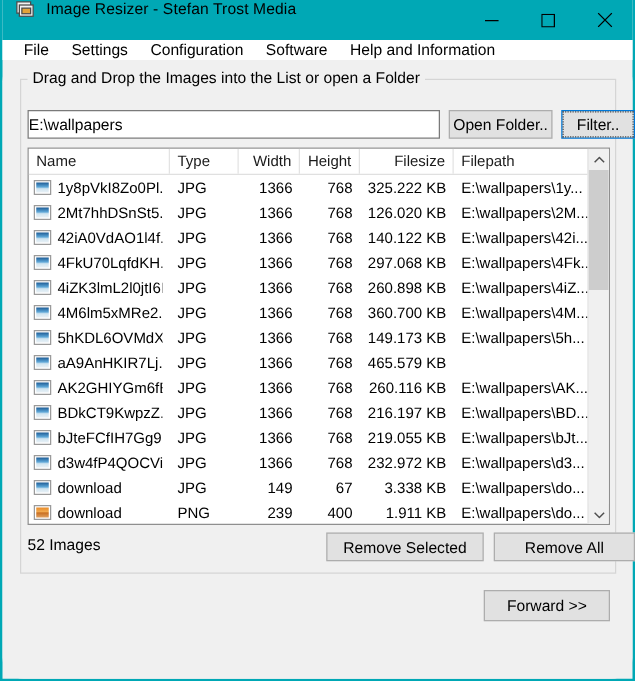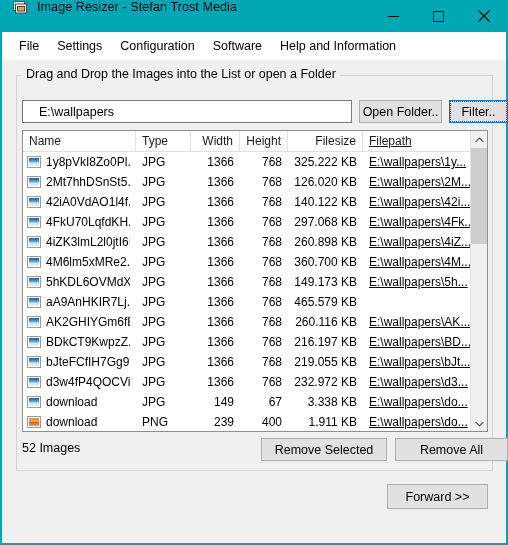--- a/index.html
+++ b/index.html
@@ -63,21 +63,21 @@
     height: 32px;
     display: flex;
     align-items: center;
     justify-content: center;
     cursor: default;
   }
   .winbtn svg { display: block; }
 
   
   .menubar {
-    height: 28px;
+    height: 16px;
     background: #ffffff;
     display: flex;
     align-items: center;
     padding-left: 8px;
     flex: 0 0 auto;
   }
   .menuitem {
     font-size: 12.5px;
     color: #000000;
     padding: 2px 9px 3px 9px;
@@ -127,21 +127,21 @@
     position: absolute;
     left: 0; top: 0;
     width: 330px;
     height: 23px;
     box-sizing: border-box;
     border: 1px solid #7a7a7a;
     background: #ffffff;
     font-family: "Liberation Sans", sans-serif;
     font-size: 12.5px;
     color: #000;
-    padding: 0 16px;
+    padding: 0 0;
     line-height: 21px;
     outline: none;
   }
   .btn {
     box-sizing: border-box;
     border: 1px solid #adadad;
     background: #e1e1e1;
     font-family: "Liberation Sans", sans-serif;
     font-size: 12.5px;
     color: #000;
@@ -223,21 +223,21 @@
     box-sizing: border-box;
     padding: 0 6px;
     overflow: hidden;
     white-space: nowrap;
   }
   .c-name   { width: 113px; }
   .c-type   { width: 55px; }
   .c-width  { width: 49px; text-align: right; }
   .c-height { width: 48px; text-align: right; }
   .c-size   { width: 75px; text-align: right; }
-  .c-path   { width: 108px; text-decoration: underline; }
+  .c-path   { width: 108px; }
 
   .name-cell {
     display: flex;
     align-items: center;
     gap: 5px;
     padding-left: 4px !important;
   }
   .thumb {
     width: 14px;
     height: 12px;

